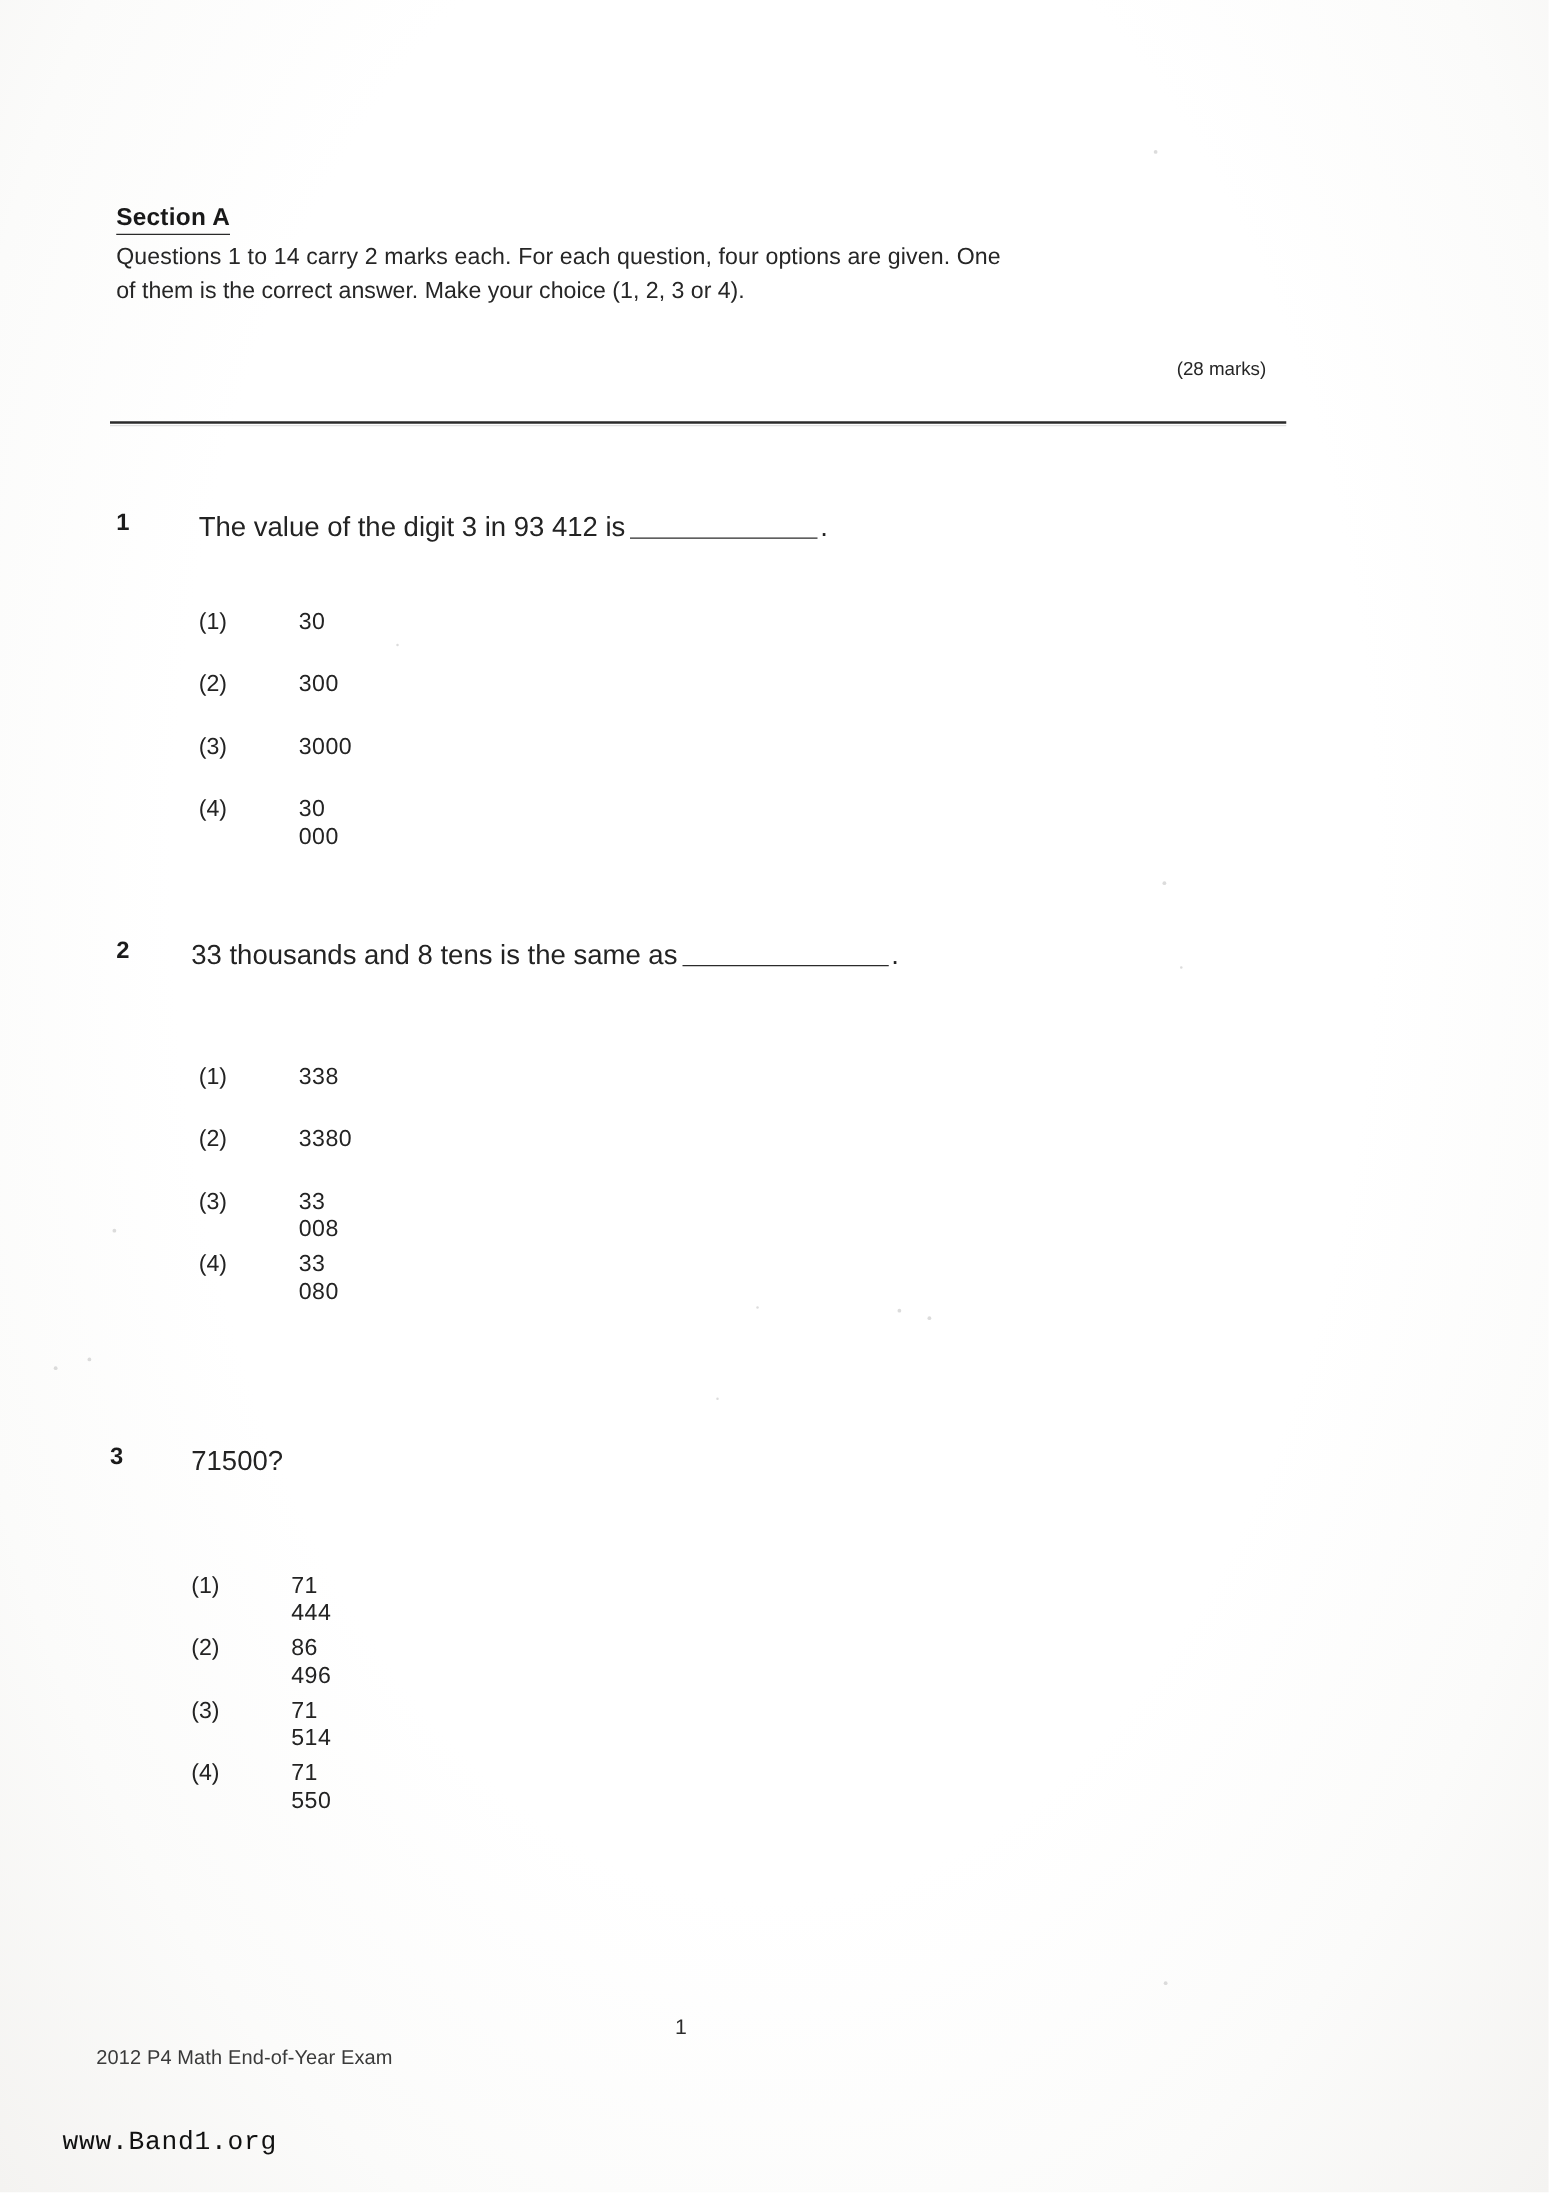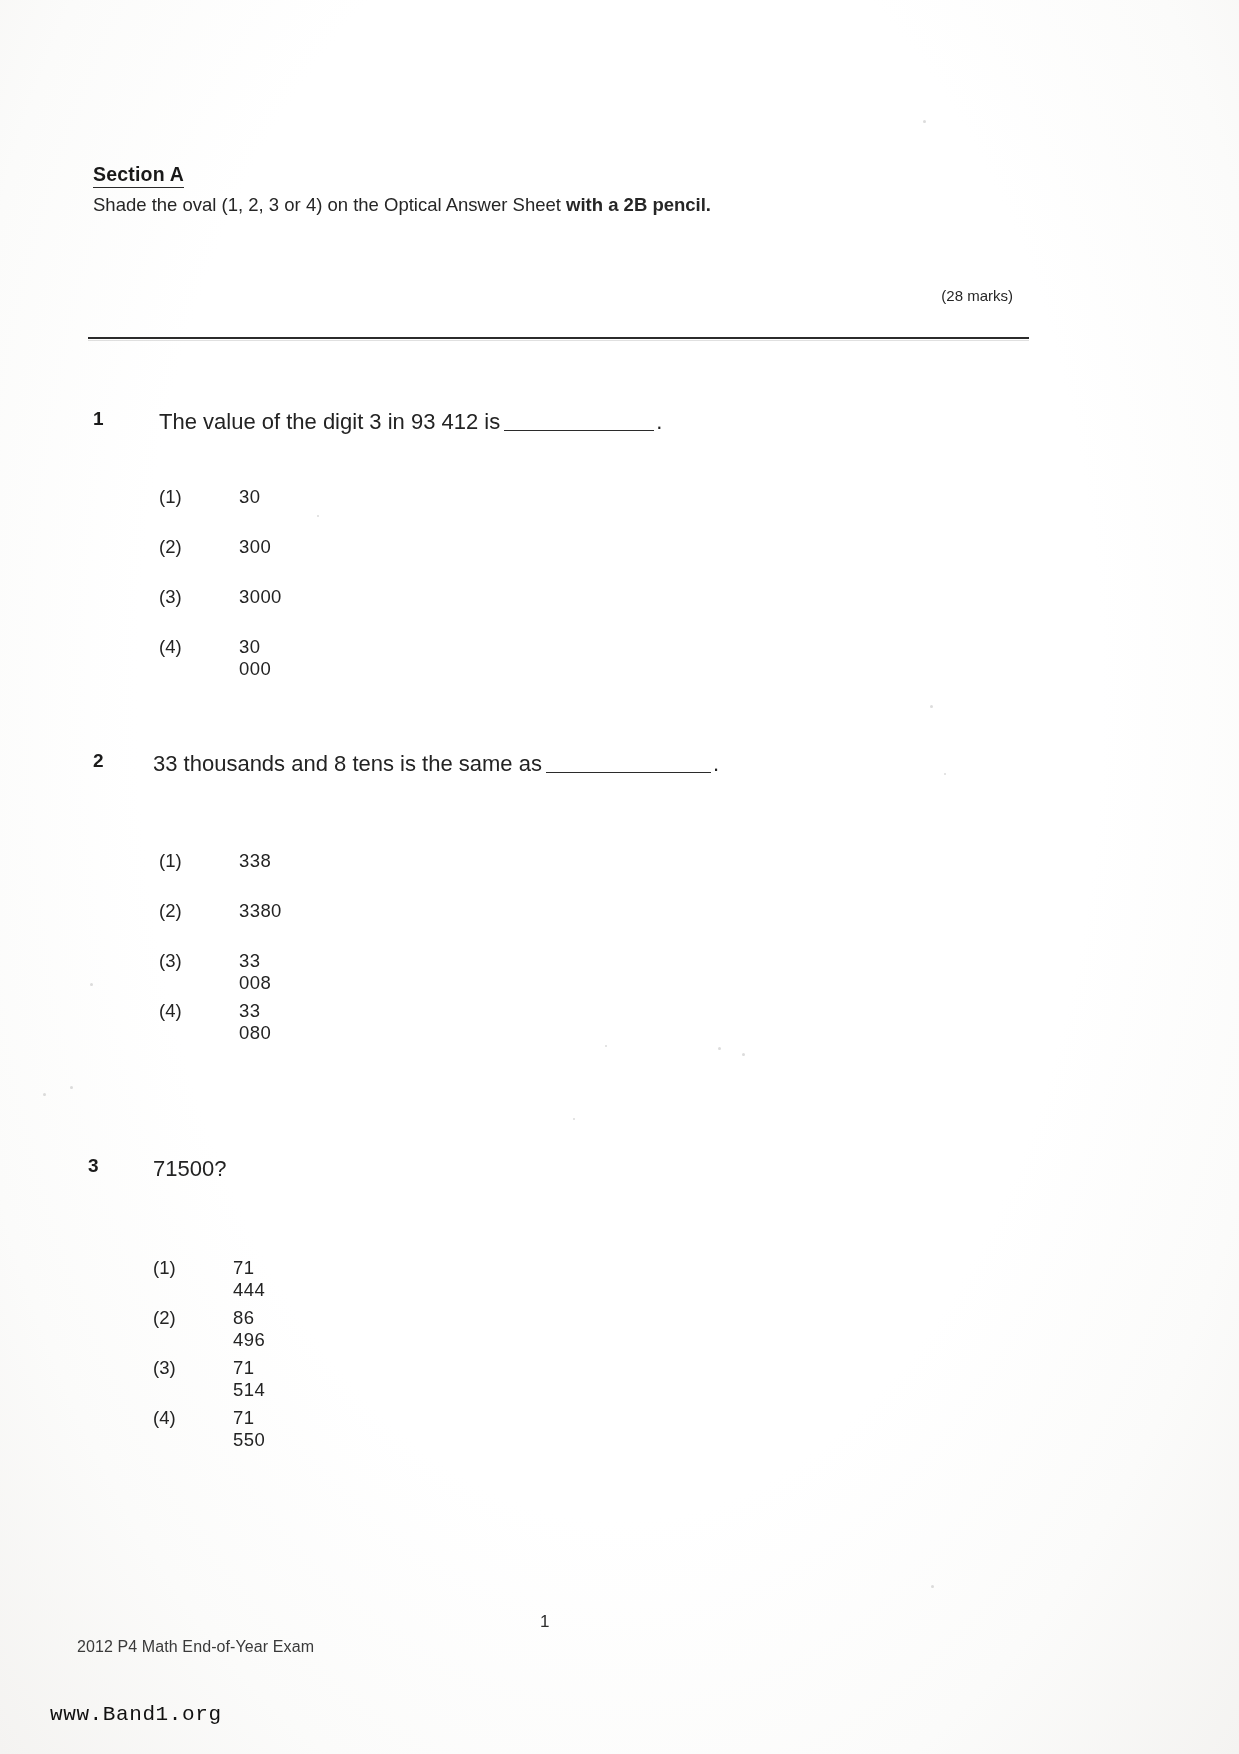--- a/index.html
+++ b/index.html
@@ -176,21 +176,22 @@
   <div class="speckle" style="left:573px;top:1118px;width:2px;height:2px;"></div>
   <div class="speckle" style="left:931px;top:1585px;width:3px;height:3px;"></div>
   <div class="speckle" style="left:317px;top:515px;width:2px;height:2px;"></div>
 </div>
 
 <div class="sheet">
 
   <div class="section-title">Section A</div>
 
   <div class="instructions">
-    <div><span>Shade the oval (1, 2, 3 or 4) on the Optical Answer Sheet </span><b>with a 2B pencil.</b></div>
+    <div class="l1">Questions 1 to 14 carry 2 marks each.  For each question, four options are given. One</div>
+    <div>of them is the correct answer. Make your choice (1, 2, 3 or 4).</div>
   </div>
 
   <div class="marks">(28 marks)</div>
 
   <div class="rule"></div>
 
   <div class="question" style="left:93px; top:408px; width:950px;">
     <div class="q-num">1</div>
     <div class="q-text">
       <span>The value of the digit 3 in 93 412 is</span><span class="blank-line"></span><span>.</span>

